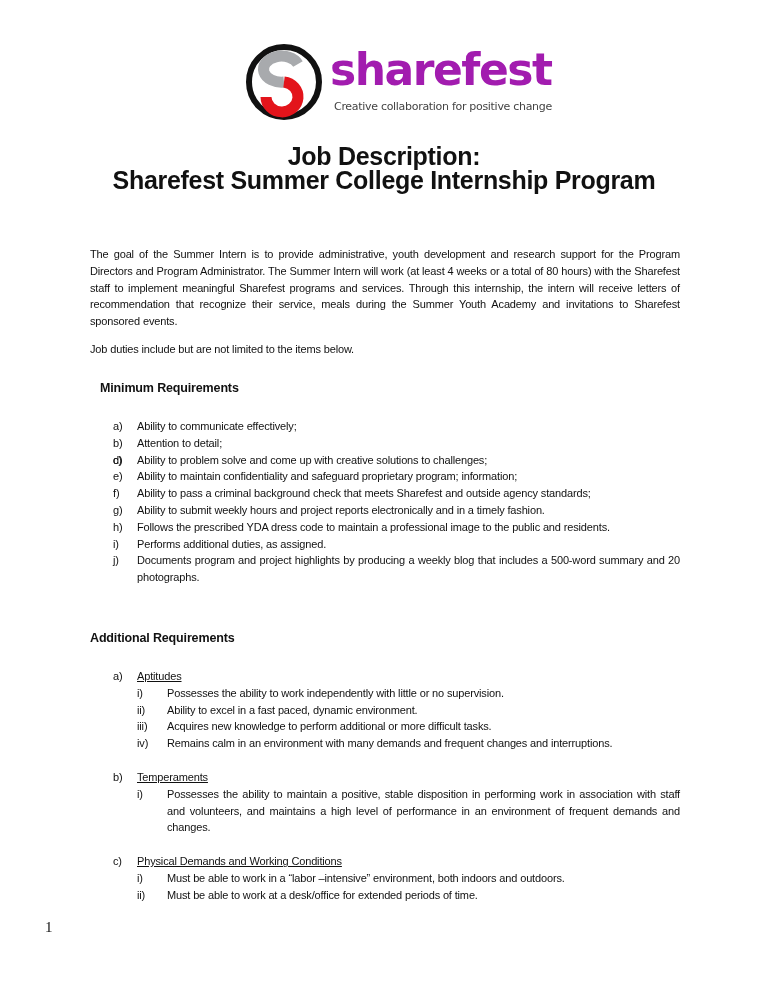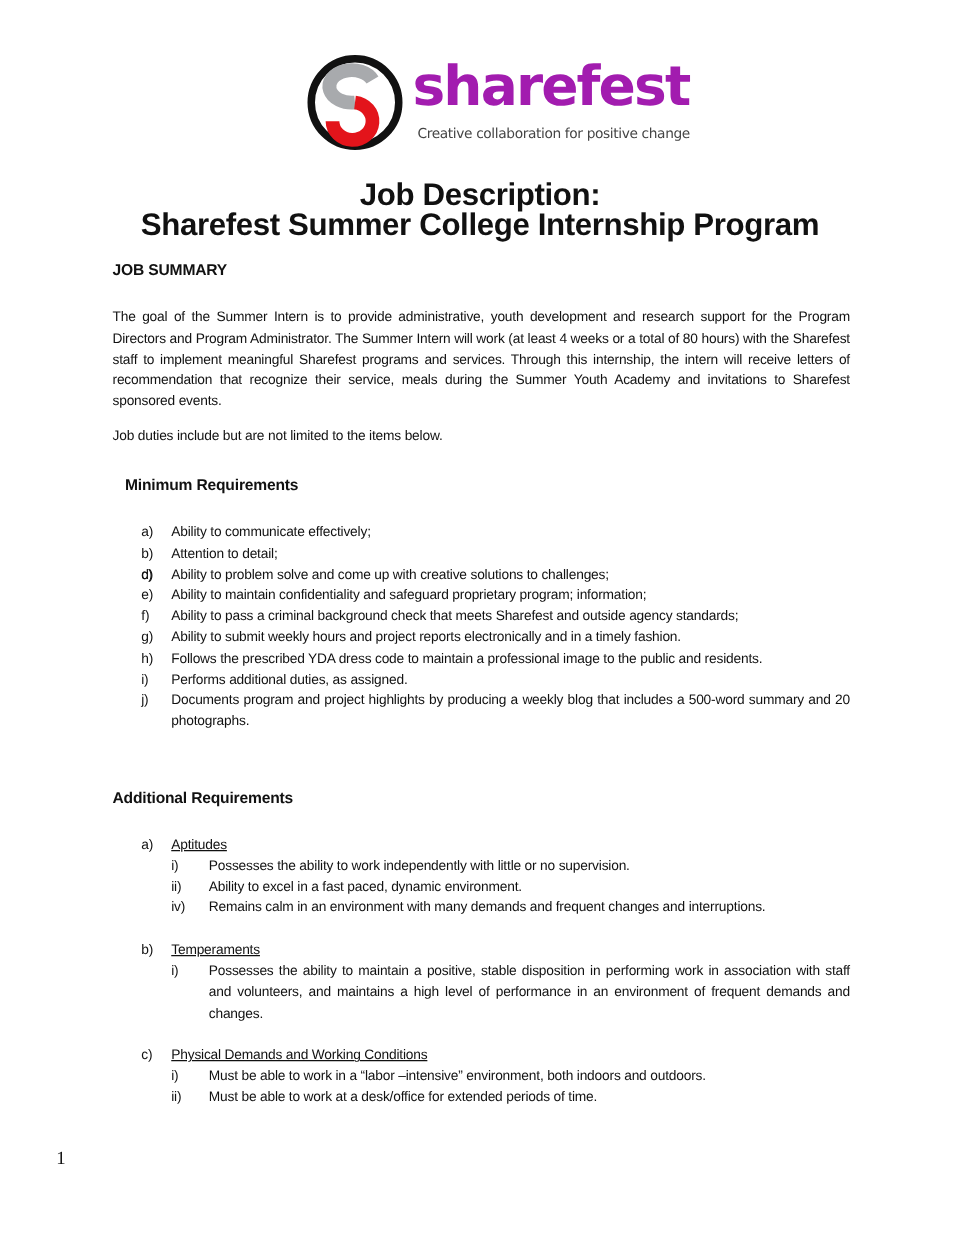--- a/index.html
+++ b/index.html
@@ -49,21 +49,20 @@
       <path d="M54 22 A 18 13 0 1 0 40 40" fill="none" stroke="#a8aaad" stroke-width="11" stroke-linecap="butt"></path>
       <path d="M40 40 A 16 15 0 1 1 22 55" fill="none" stroke="#e3141b" stroke-width="11" stroke-linecap="butt"></path>
     </svg>
     <div class="logo-word">sharefest</div>
     <div class="logo-tag">Creative collaboration for positive change</div>
   </div>
 
   <div class="title t1">Job Description:</div>
   <div class="title t2">Sharefest Summer College Internship Program</div>
 
-  <div class="block text heading" style="top:208px;">JOB SUMMARY</div>
   <div class="block text justify" style="top:246px;">The goal of the Summer Intern is to provide administrative, youth development and research support for the Program Directors and Program Administrator. The Summer Intern will work (at least 4 weeks or a total of 80 hours) with the Sharefest staff to implement meaningful Sharefest programs and services. Through this internship, the intern will receive letters of recommendation that recognize their service, meals during the Summer Youth Academy and invitations to Sharefest sponsored events.</div>
   <div class="block text" style="top:341px;">Job duties include but are not limited to the items below.</div>
 
   <div class="block text heading" style="top:380px;padding-left:10px;">Minimum Requirements</div>
 
   <ul class="list list1 text justify" style="top:418px;">
     <li><span class="marker">a)</span><span>Ability to communicate effectively;</span></li>
     <li><span class="marker">b)</span><span>Attention to detail;</span></li>
     <li><span class="marker">c)</span></li>
     <li><span class="marker">d)</span><span>Ability to problem solve and come up with creative solutions to challenges;</span></li>
@@ -77,20 +76,21 @@
 
   <div class="block text heading" style="top:630px;">Additional Requirements</div>
 
   <ul class="list list2 text justify" style="top:668px;">
     <li style="margin-bottom:17px;">
       <span class="marker">a)</span>
       <span class="u">Aptitudes</span>
       <ul class="sub">
         <li><span class="marker">i)</span><span>Possesses the ability to work independently with little or no supervision.</span></li>
         <li><span class="marker">ii)</span><span>Ability to excel in a fast paced, dynamic environment.</span></li>
+        <li><span class="marker">iii)</span><span>Acquires new knowledge to perform additional or more difficult tasks.</span></li>
         <li><span class="marker">iv)</span><span>Remains calm in an environment with many demands and frequent changes and interruptions.</span></li>
       </ul>
     </li>
     <li style="margin-bottom:17px;">
       <span class="marker">b)</span>
       <span class="u">Temperaments</span>
       <ul class="sub">
         <li><span class="marker">i)</span><span>Possesses the ability to maintain a positive, stable disposition in performing work in association with staff and volunteers, and maintains a high level of performance in an environment of frequent demands and changes.</span></li>
       </ul>
     </li>

